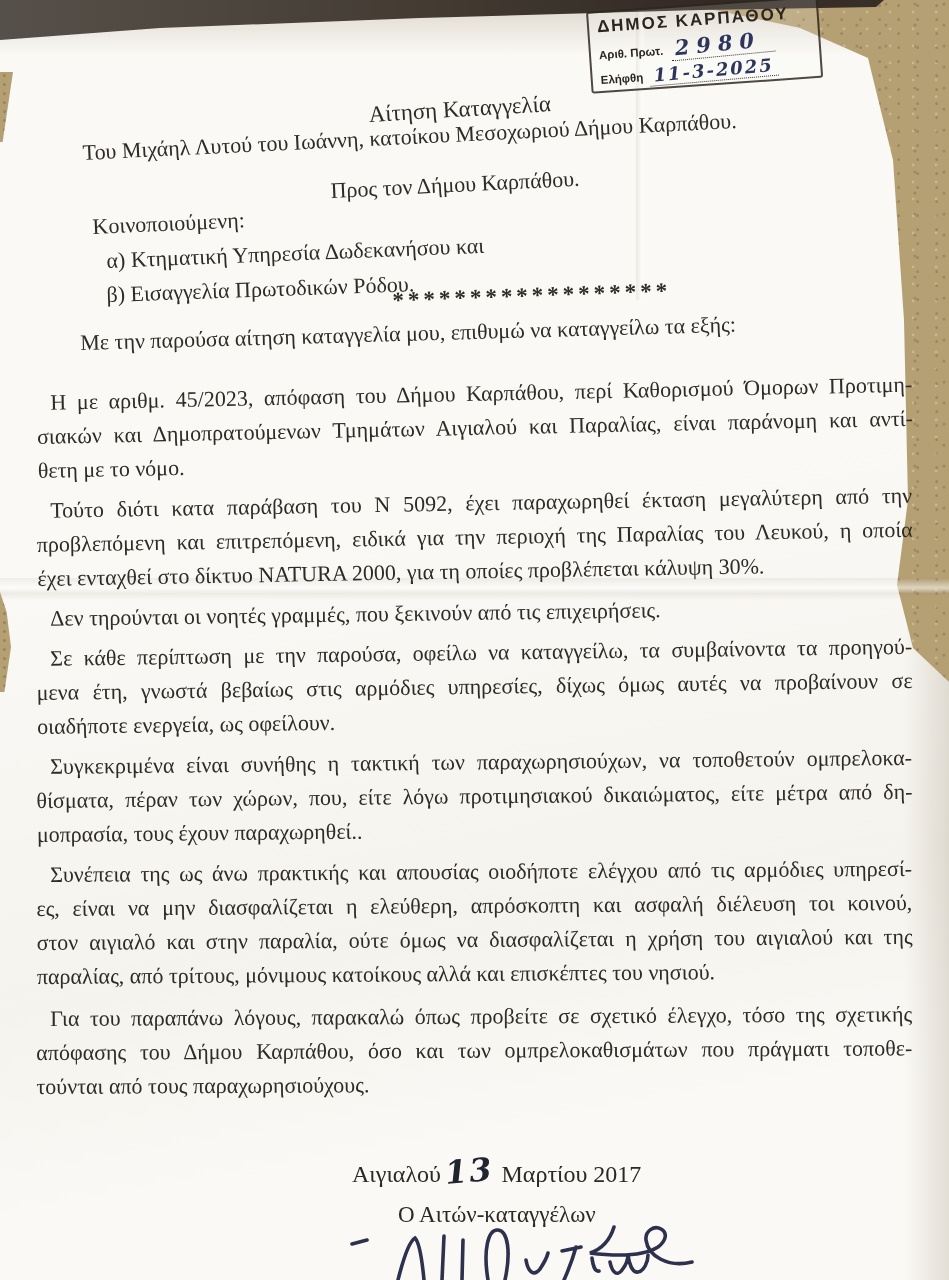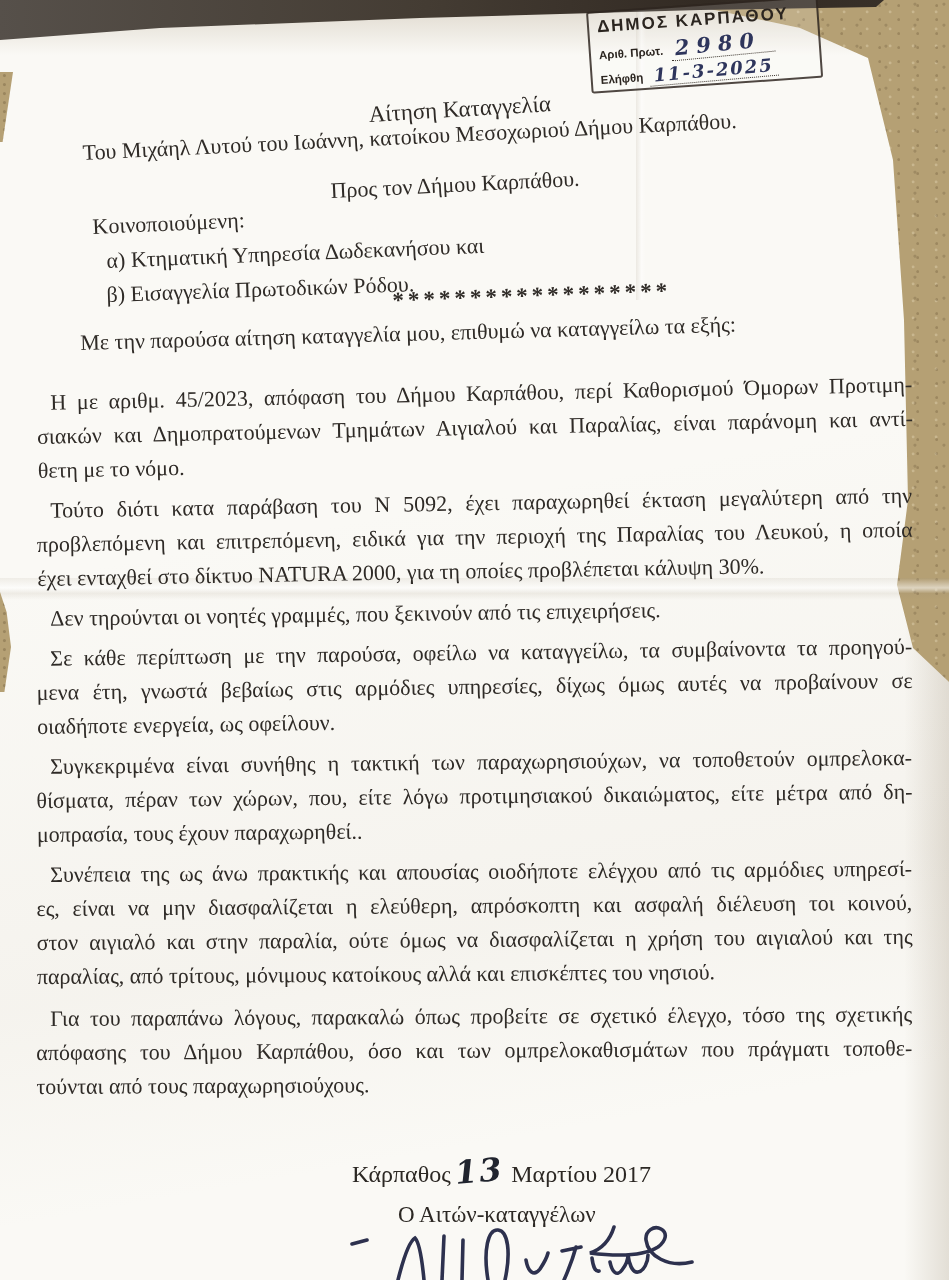--- a/index.html
+++ b/index.html
@@ -135,21 +135,21 @@
     <div class="line">παραλίας, από τρίτους, μόνιμους κατοίκους αλλά και επισκέπτες του νησιού.</div>
   </div>
   <div class="para" style="transform:rotate(-0.3deg);">
     <div class="line just ind">Για του παραπάνω λόγους, παρακαλώ όπως προβείτε σε σχετικό έλεγχο, τόσο της σχετικής</div>
     <div class="line just">απόφασης του Δήμου Καρπάθου, όσο και των ομπρελοκαθισμάτων που πράγματι τοποθε-</div>
     <div class="line">τούνται από τους παραχωρησιούχους.</div>
   </div>
 </div>
 
 <div class="footer-date">
-  <span>Κάρπαθος</span><span class="hand-day">13</span> <span>Μαρτίου 2017</span>
+  <span>Αιγιαλού</span><span class="hand-day">13</span> <span>Μαρτίου 2017</span>
 </div>
 <div class="signer">Ο Αιτών-καταγγέλων</div>
 
 <svg class="sig" width="380" height="56" viewBox="0 0 380 56">
   <g fill="none" stroke="#1c2140" stroke-width="3.6" stroke-linecap="round" opacity="0.92">
     <path d="M22,20 l15,-4"></path>
     <path d="M68,56 C74,32 80,17 85,14 C89,18 92,35 94,56"></path>
     <path d="M112,56 L114,12"></path>
     <path d="M132,56 L133,16"></path>
     <path d="M158,56 C153,26 158,5 168,6 C178,7 181,28 175,56"></path>

